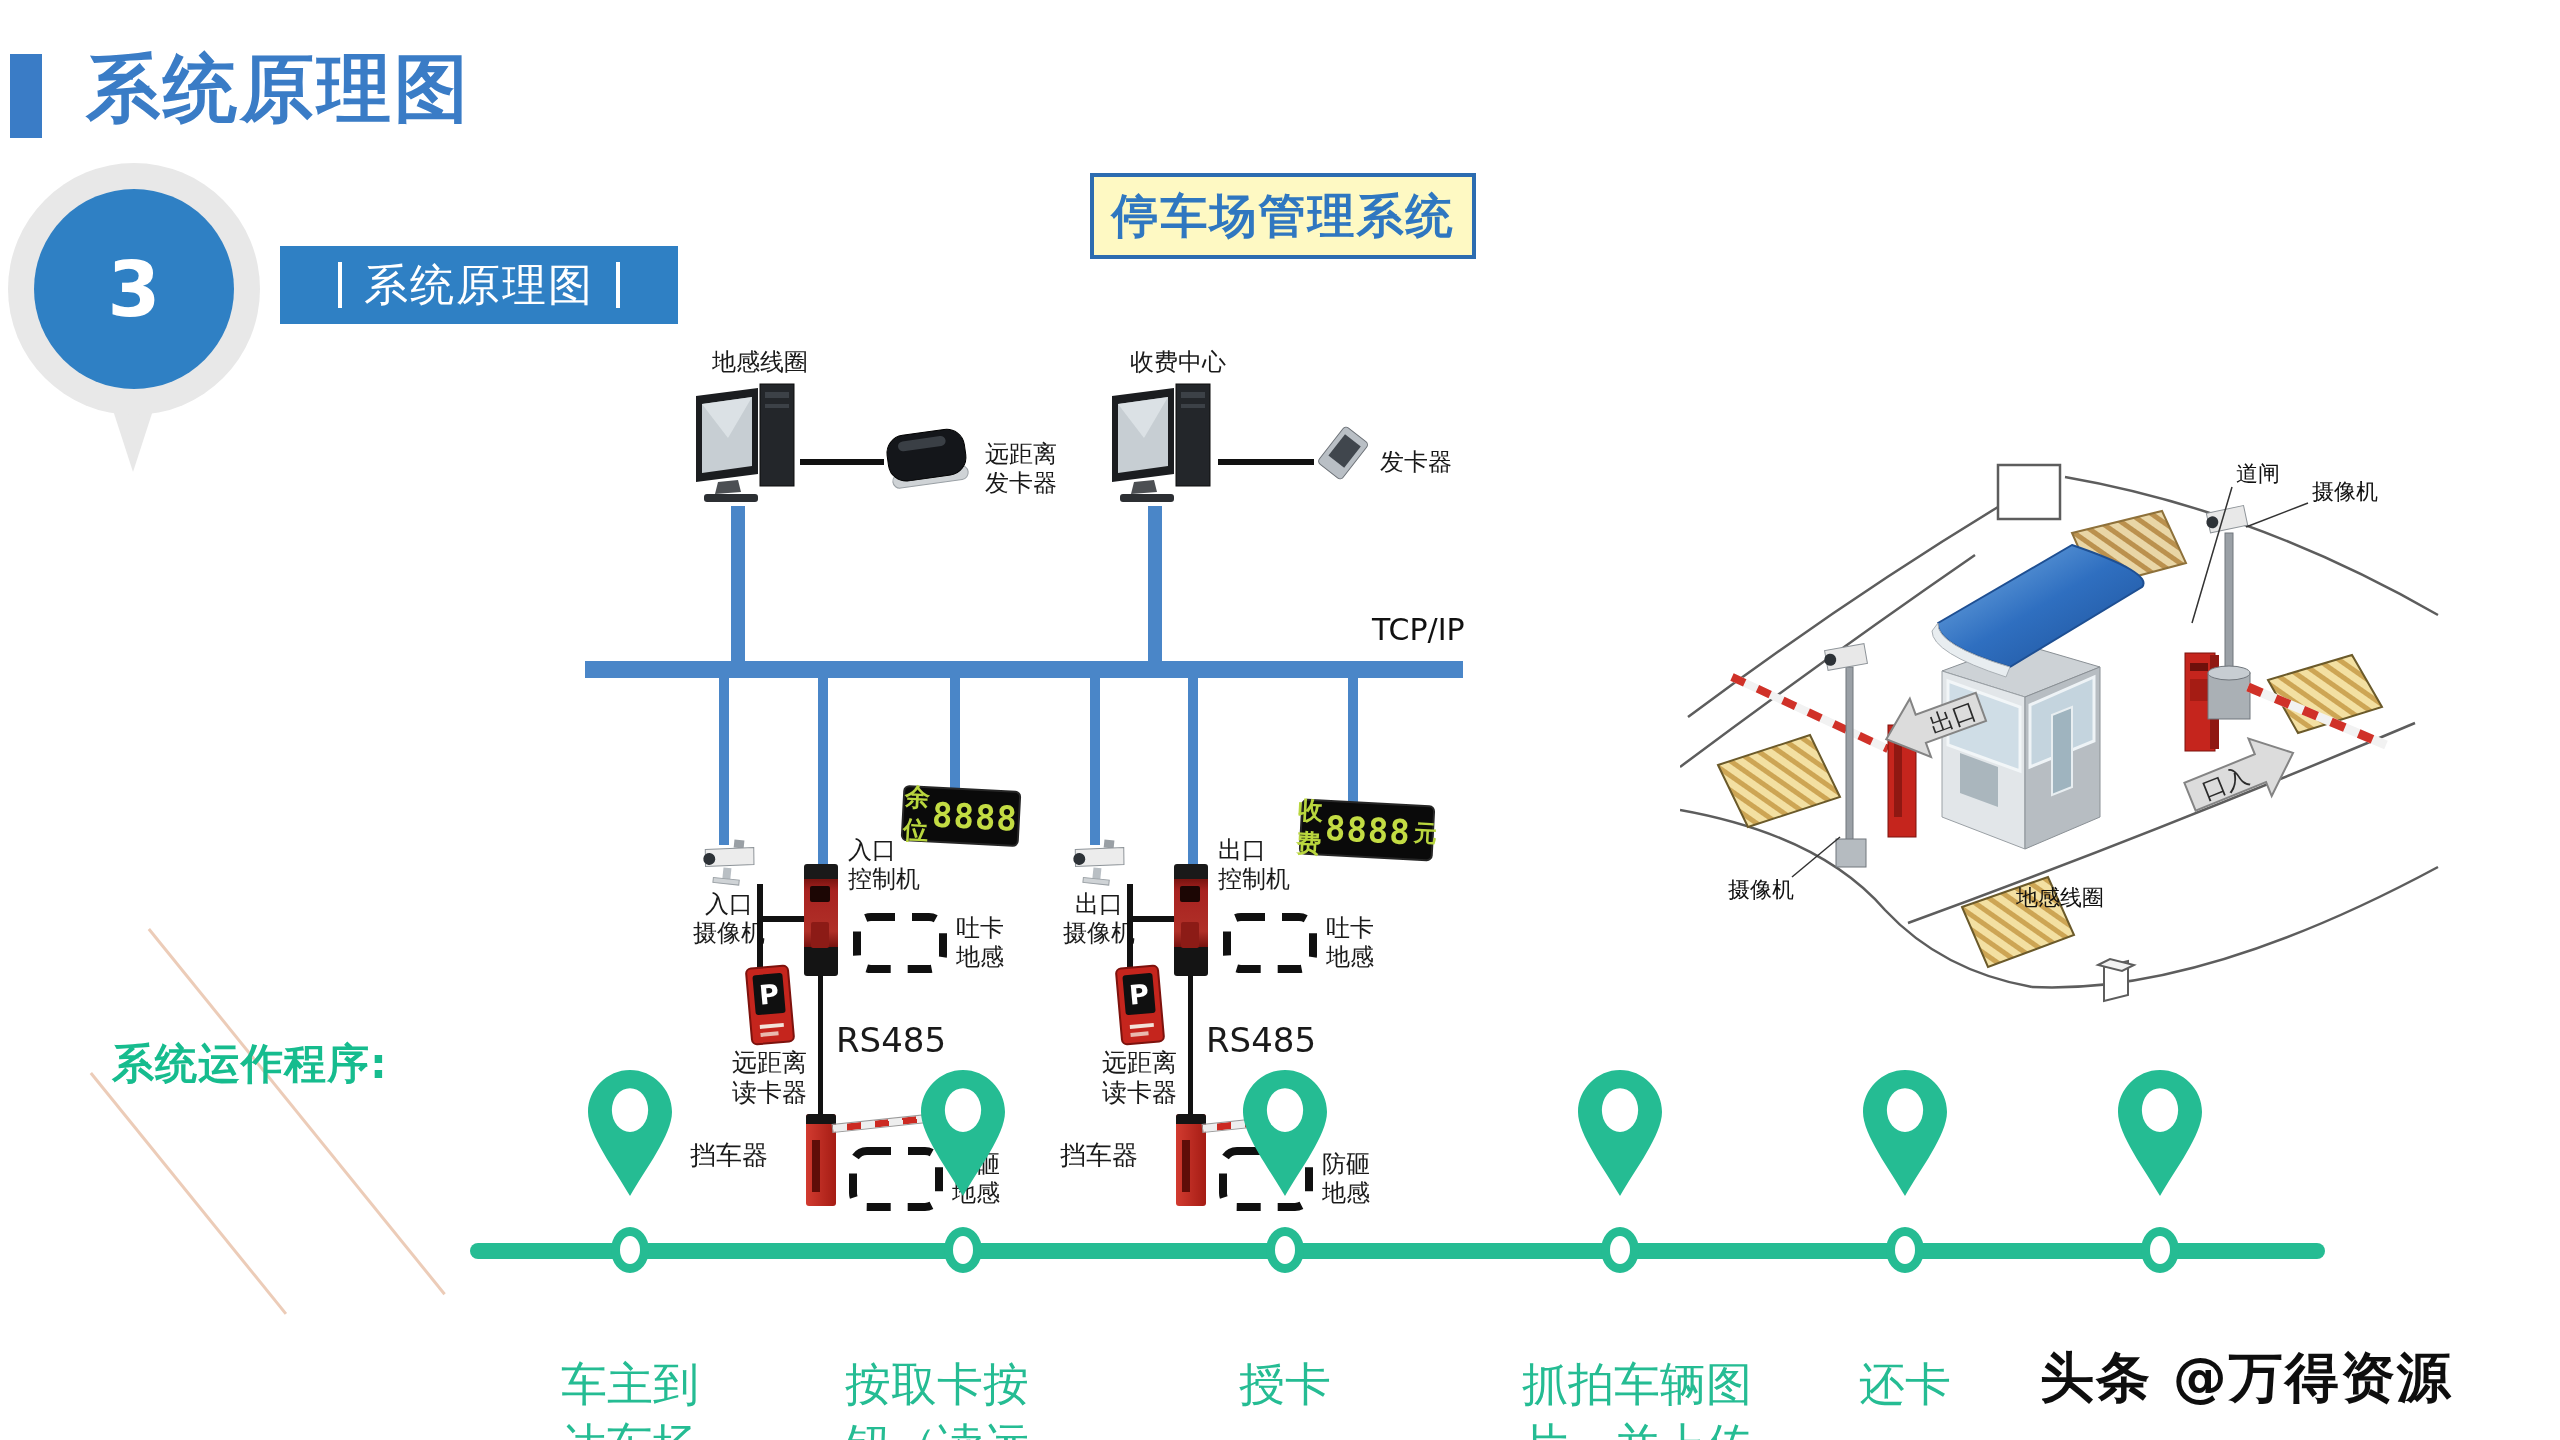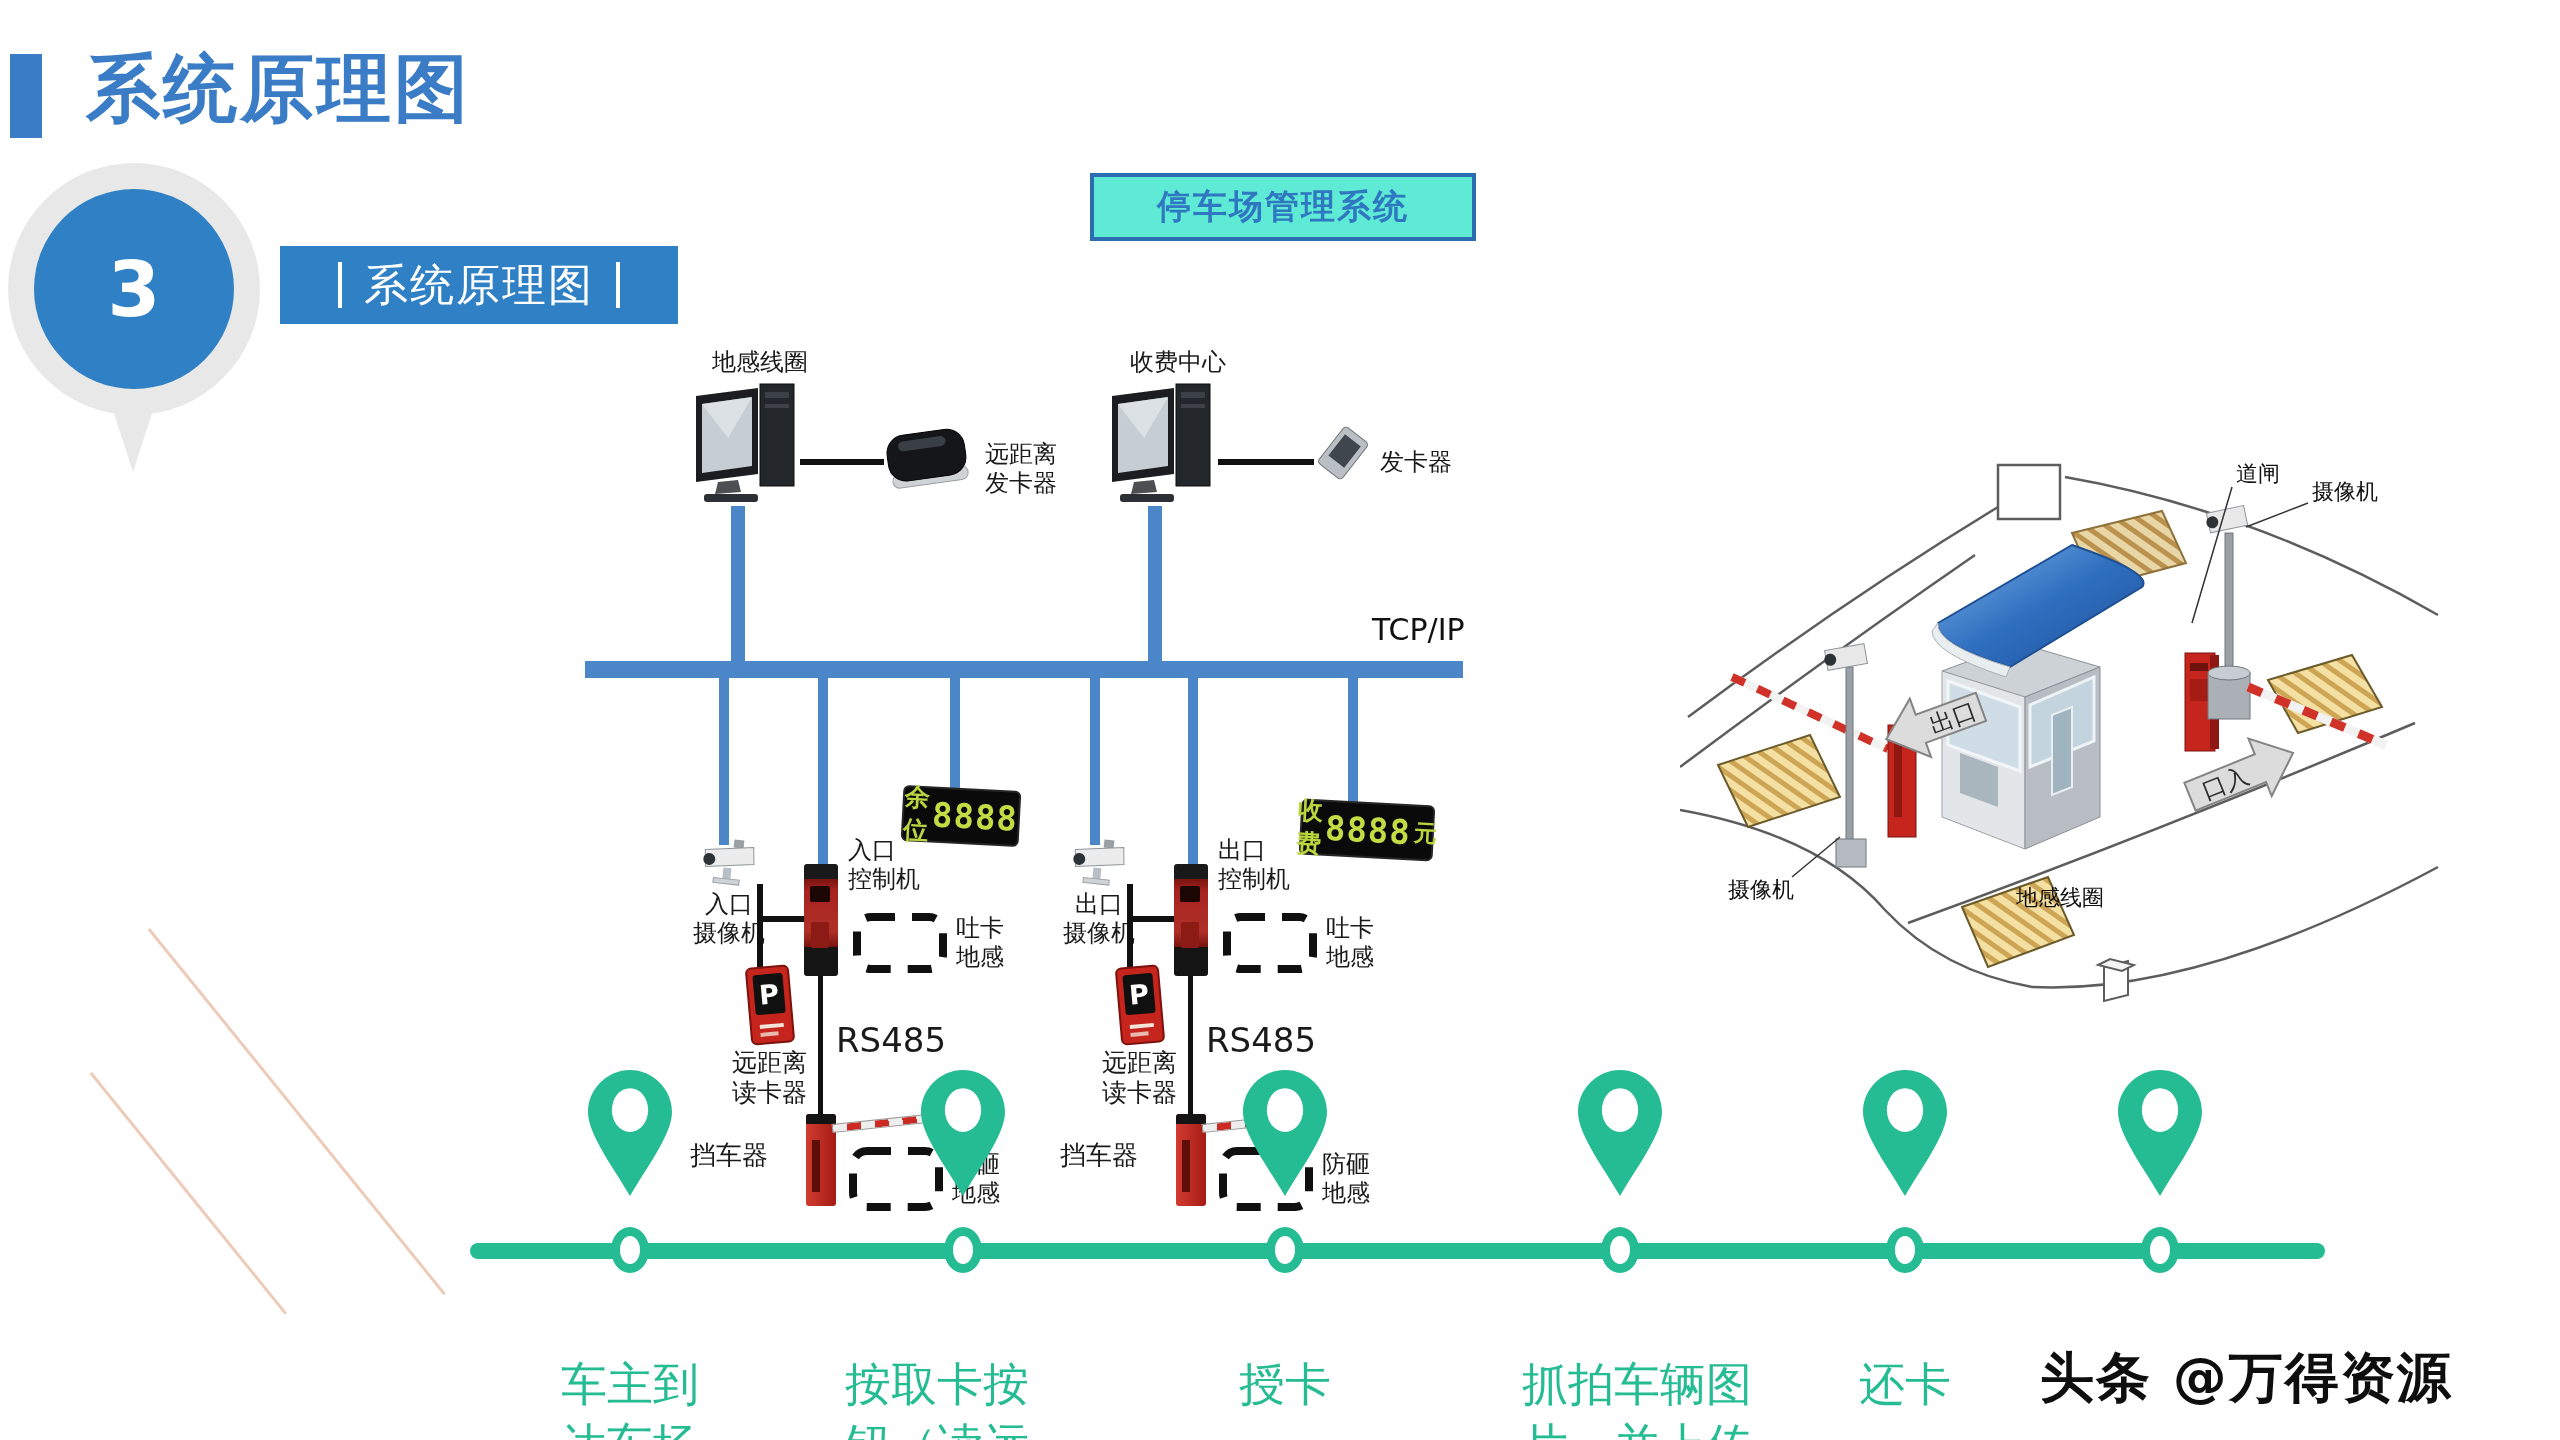--- a/index.html
+++ b/index.html
@@ -22,22 +22,22 @@
                   background:#2f80c4; color:#fff; font-size:76px; font-weight:bold;
                   display:flex; align-items:center; justify-content:center; }
 
   
   .section-box { left:280px; top:246px; width:398px; height:78px; background:#2f80c4;
                  display:flex; align-items:center; justify-content:center; gap:22px; }
   .section-box .vbar { width:4px; height:46px; background:#fff; }
   .section-label { color:#fff; font-size:44px; letter-spacing:2px; }
 
   
-  .net-title { left:1090px; top:173px; width:386px; height:68px; background:#5eead4;
-               border:4px solid #2c6cb0; color:#2f77c0; font-size:34px; font-weight:bold;
+  .net-title { left:1090px; top:173px; width:386px; height:86px; background:#fef9c3;
+               border:4px solid #2c6cb0; color:#2f77c0; font-size:47px; font-weight:bold;
                display:flex; align-items:center; justify-content:center; letter-spacing:2px; }
 
   
   .blue-line { background:#4a86c8; }
   .blk-line  { background:#111; }
   .net-label { font-size:24px; color:#1a1a1a; line-height:1.2; }
   .tcpip { left:1372px; top:612px; font-size:30px; font-weight:500; color:#111; }
   .rs485 { font-size:34px; color:#1a1a1a; }
 
   .controller { width:34px; height:112px; border-radius:3px;
@@ -365,20 +365,21 @@
       <line x1="552" y1="72" x2="512" y2="208" stroke="#333" stroke-width="1.5"></line>
       <text x="556" y="66">道闸</text>
       <path d="M 628 88 L 566 112" stroke="#333" stroke-width="1.5" fill="none"></path>
       <text x="632" y="84">摄像机</text>
       <path d="M 112 462 L 160 422" stroke="#333" stroke-width="1.5" fill="none"></path>
       <text x="48" y="482">摄像机</text>
       <text x="336" y="490">地感线圈</text>
     </g>
   </svg>
 
+  <div class="abs tl-heading">系统运作程序:</div>
   <div class="abs tl-line"></div>
 
   <svg class="abs tl-pin" style="left:588px;" viewBox="0 0 44 66">
       <path d="M22 0 C34 0 44 10 44 22 C44 34 30 52 22 66 C14 52 0 34 0 22 C0 10 10 0 22 0 Z" fill="#25bc93"></path>
       <ellipse cx="22" cy="21" rx="9.5" ry="11.5" fill="#fff"></ellipse>
     </svg>
   <svg class="abs tl-pin" style="left:921px;" viewBox="0 0 44 66">
       <path d="M22 0 C34 0 44 10 44 22 C44 34 30 52 22 66 C14 52 0 34 0 22 C0 10 10 0 22 0 Z" fill="#25bc93"></path>
       <ellipse cx="22" cy="21" rx="9.5" ry="11.5" fill="#fff"></ellipse>
     </svg>

